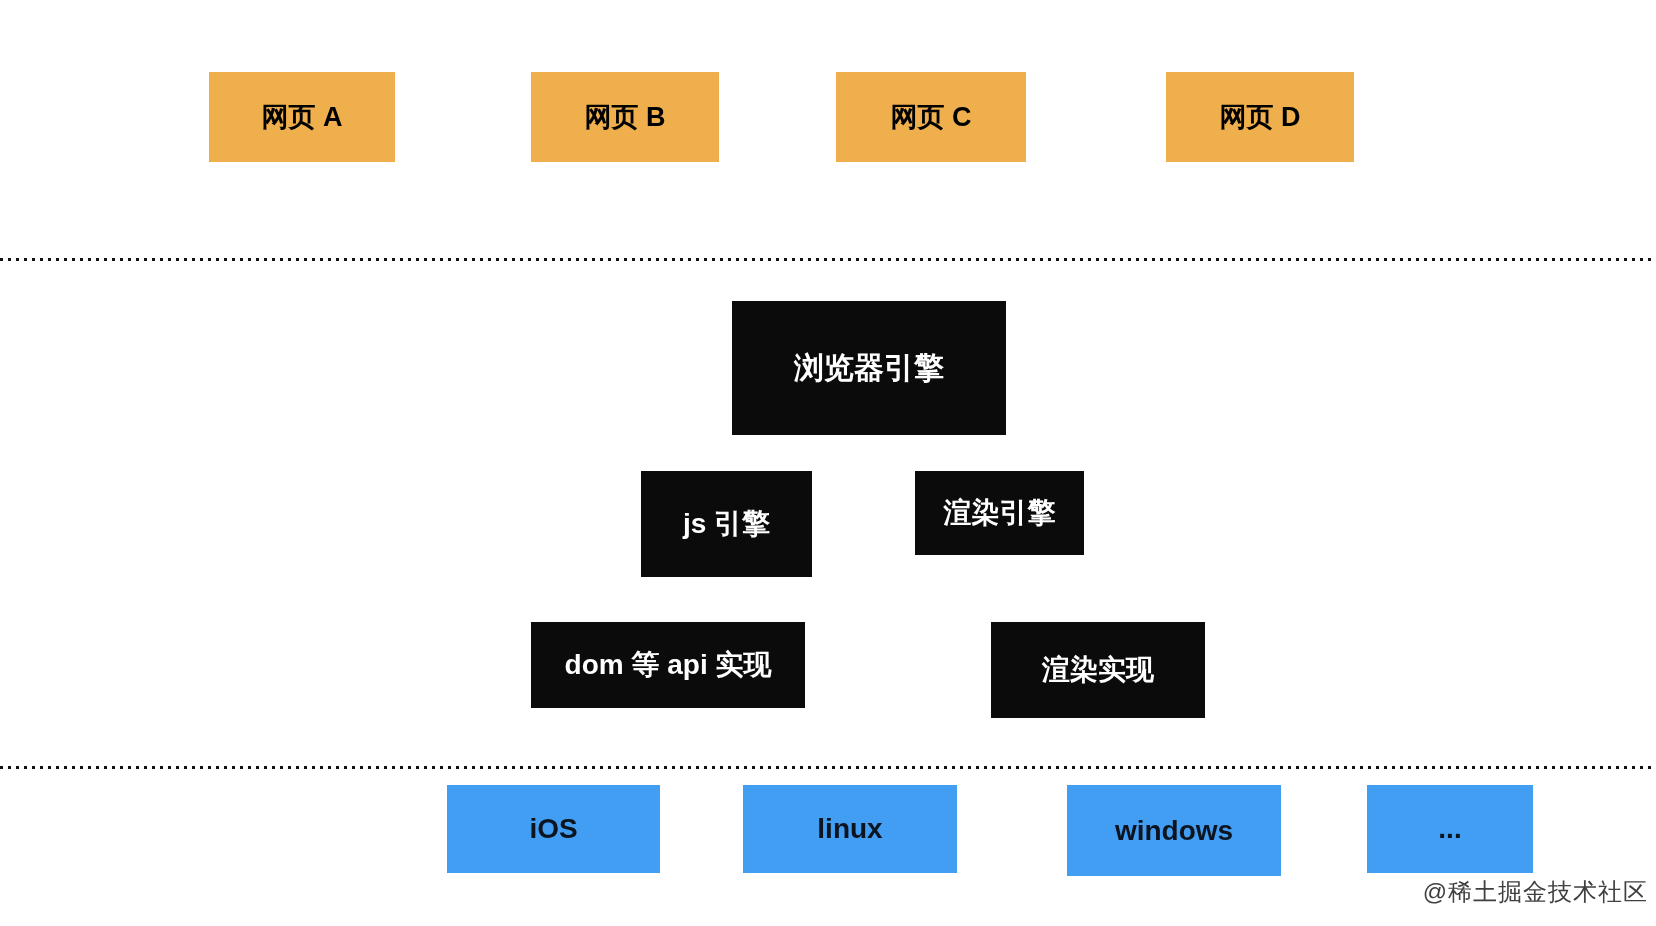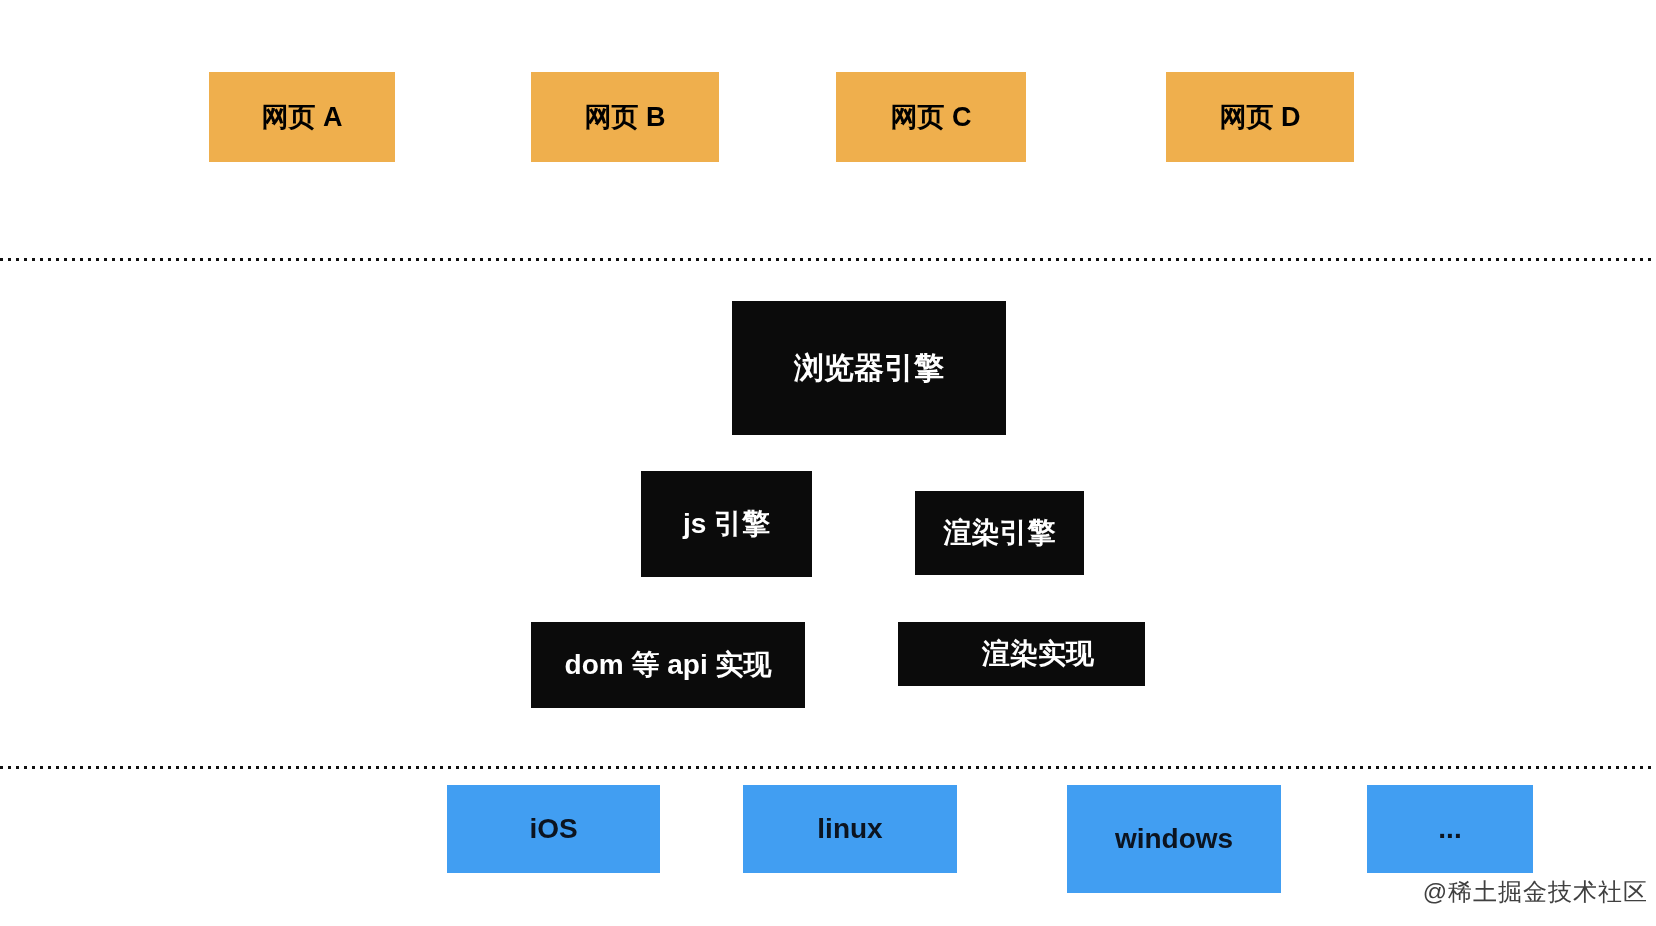--- a/index.html
+++ b/index.html
@@ -66,27 +66,27 @@
   <div class="box box-orange" style="left:209px; top:72px; width:186px; height:90px;">网页 A</div>
   <div class="box box-orange" style="left:531px; top:72px; width:188px; height:90px;">网页 B</div>
   <div class="box box-orange" style="left:836px; top:72px; width:190px; height:90px;">网页 C</div>
   <div class="box box-orange" style="left:1166px; top:72px; width:188px; height:90px;">网页 D</div>
 
   <div class="dotted-line" style="top:258px;"></div>
 
   <div class="box box-black big" style="left:732px; top:301px; width:274px; height:134px;">浏览器引擎</div>
 
   <div class="box box-black" style="left:641px; top:471px; width:171px; height:106px;">js 引擎</div>
-  <div class="box box-black" style="left:915px; top:471px; width:169px; height:84px;margin-top:20px;">渲染引擎</div>
+  <div class="box box-black" style="left:915px; top:471px; width:169px; height:84px;">渲染引擎</div>
 
   <div class="box box-black" style="left:531px; top:622px; width:274px; height:86px;">dom 等 api 实现</div>
-  <div class="box box-black" style="left:898px; top:622px; width:214px; height:64px;padding-left:33px;">渲染实现</div>
+  <div class="box box-black" style="left:991px; top:622px; width:214px; height:96px;">渲染实现</div>
 
   <div class="dotted-line" style="top:766px;"></div>
 
   <div class="box box-blue" style="left:447px; top:785px; width:213px; height:88px;">iOS</div>
   <div class="box box-blue" style="left:743px; top:785px; width:214px; height:88px;">linux</div>
-  <div class="box box-blue" style="left:1067px; top:785px; width:214px; height:108px;">windows</div>
+  <div class="box box-blue" style="left:1067px; top:785px; width:214px; height:91px;">windows</div>
   <div class="box box-blue" style="left:1367px; top:785px; width:166px; height:88px;">...</div>
 
   <div class="watermark">@稀土掘金技术社区</div>
 
 </div>
 
 </body></html>

